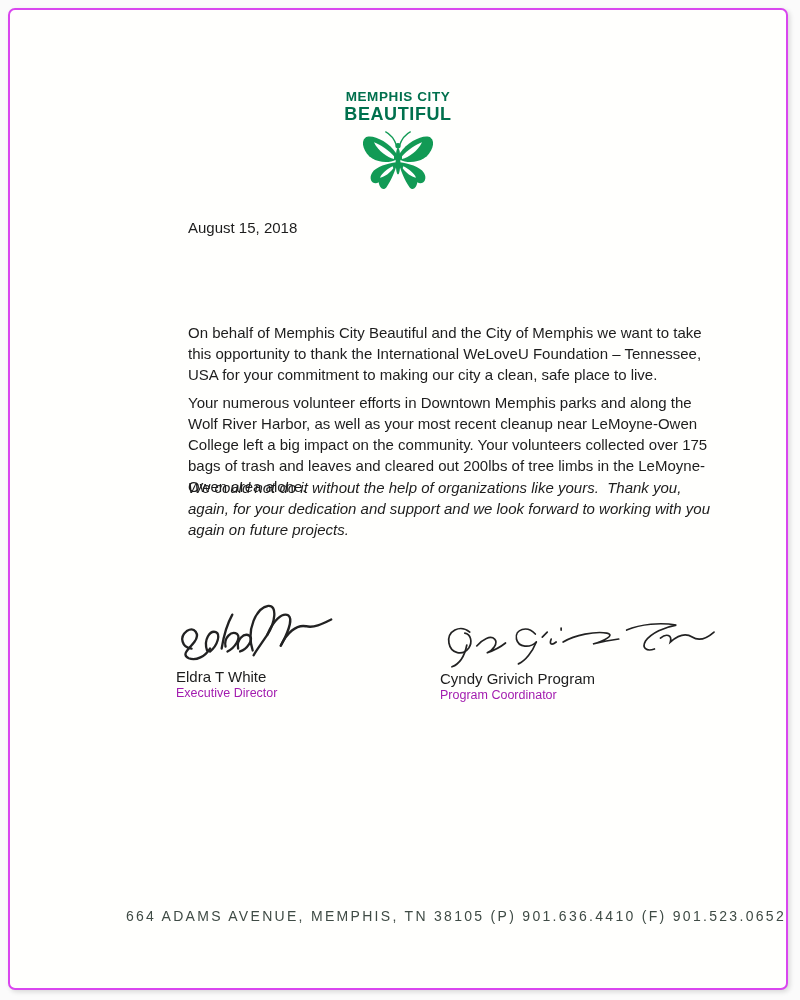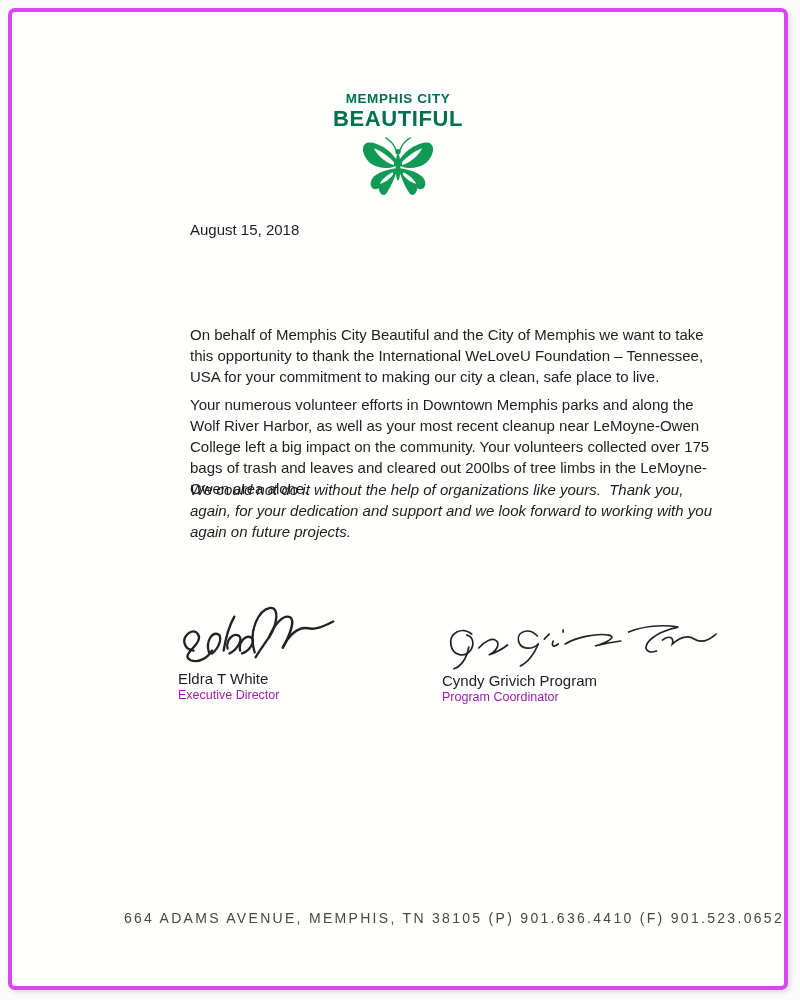--- a/index.html
+++ b/index.html
@@ -7,30 +7,30 @@
     --butterfly-green:#129a55;
     --footer-color:#3f4b45;
     --ink:#1d1d1d;
   }
   *{margin:0;padding:0;box-sizing:border-box;}
   html,body{width:800px;height:1000px;background:#fbfbfb;overflow:hidden;
     font-family:"Liberation Sans", sans-serif;}
   .page{
     position:absolute; left:8px; top:8px; width:780px; height:982px;
     background:#fffffd;
-    border:4px solid #d946ef;
+    border:2px solid #d946ef;
     border-radius:7px;
     box-shadow:2px 2px 5px rgba(0,0,0,0.14);
   }
   .letterhead{
     position:absolute; top:80px; left:0; width:100%;
     text-align:center; color:var(--brand-green);
   }
   .org-line1{font-size:13.5px; font-weight:bold; letter-spacing:0.6px; line-height:1.1;}
-  .org-line2{font-size:22px; font-weight:bold; letter-spacing:0.6px; line-height:1.05;}
+  .org-line2{font-size:18px; font-weight:bold; letter-spacing:0.6px; line-height:1.05;}
   .butterfly{margin-top:3px;}
   .content{
     position:absolute; left:138px; width:534px;
     color:var(--ink); font-size:15px; line-height:21px;margin-left:40px;
   }
   .date{top:207px;}
   .salutation{top:286px;}
   .para1{top:312px;}
   .para2{top:382px;}
   .para3{top:467px;font-style:italic;}

